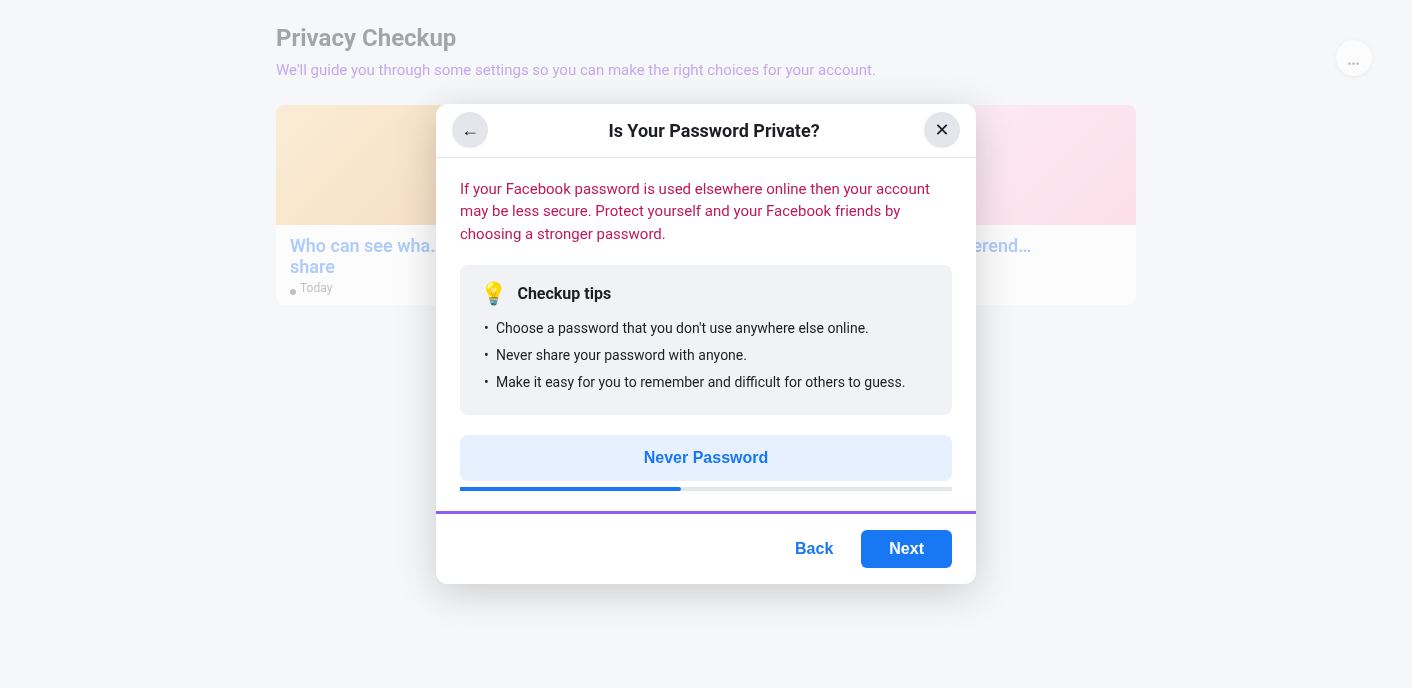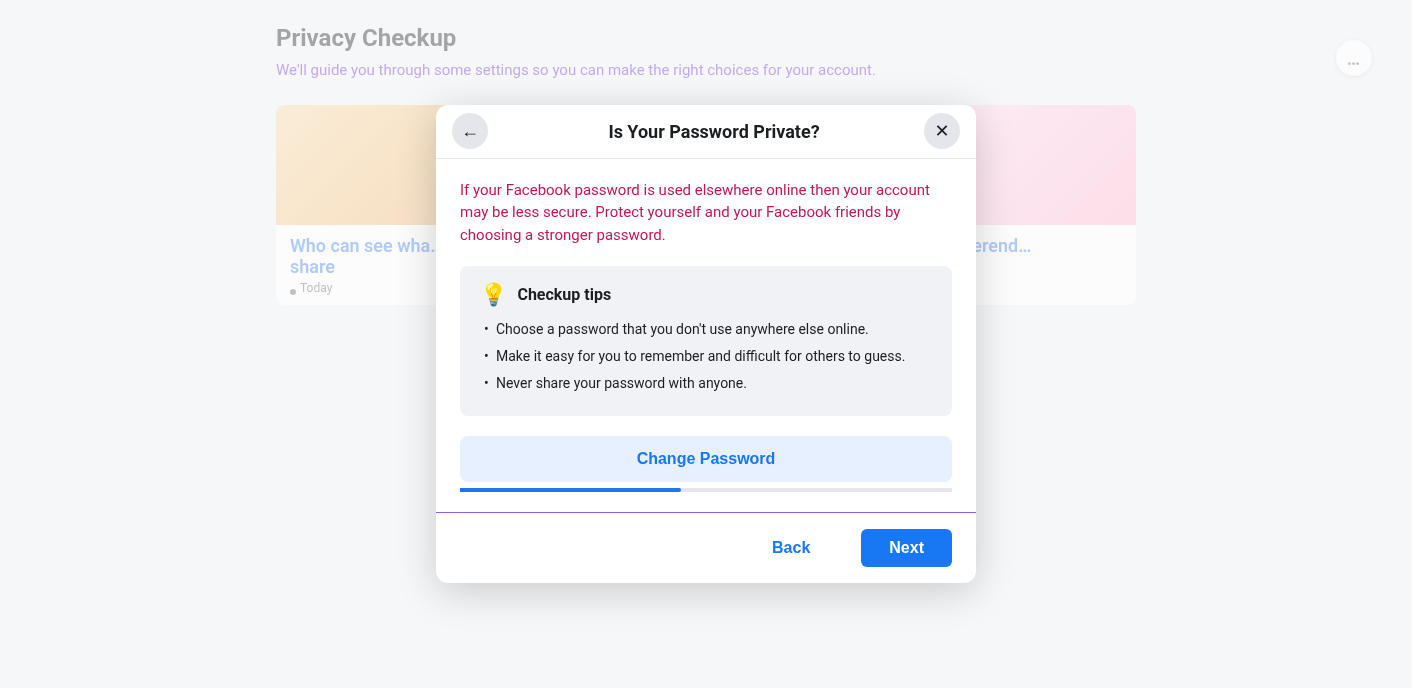--- a/index.html
+++ b/index.html
@@ -269,21 +269,21 @@
       background: #1877f2;
       border-radius: 0 2px 2px 0;
     }
 
     .modal-footer {
       display: flex;
       align-items: center;
       justify-content: flex-end;
       gap: 12px;
       padding: 16px 24px;
-      border-top: 1px solid #8b5cf6;
+      border-top: 3px solid #8b5cf6;
     }
 
     .back-text-btn {
       background: none;
       border: none;
       font-size: 16px;
       font-weight: 600;
       color: #1877f2;
       cursor: pointer;
       padding: 10px 16px;
@@ -291,21 +291,20 @@
 
     .next-btn {
       background: #1877f2;
       color: #fff;
       border: none;
       border-radius: 6px;
       font-size: 16px;
       font-weight: 600;
       padding: 10px 28px;
       cursor: pointer;
-      margin-left: 23px;
     }
   </style>
 </head>
 <body>
 
 <div class="page-bg">
   <div class="page-header">
     <div class="page-title">Privacy Checkup</div>
     <div class="page-subtitle">
       <span>We'll guide you through some settings so you can make the right choices for your account.</span>
@@ -371,27 +370,27 @@
       <p class="modal-description">If your Facebook password is used elsewhere online then your account may be less secure. Protect yourself and your Facebook friends by choosing a stronger password.</p>
 
       
       <div class="tips-box">
         <div class="tips-header">
           <span class="bulb-icon">💡</span>
           <span class="tips-title">Checkup tips</span>
         </div>
         <ul class="tips-list">
           <li>Choose a password that you don't use anywhere else online.</li>
+          <li>Never share your password with anyone.</li>
           <li>Make it easy for you to remember and difficult for others to guess.</li>
-          <li>Never share your password with anyone.</li>
         </ul>
       </div>
 
       
-      <button class="change-password-btn">Change Password</button>
+      <button class="change-password-btn">Never Password</button>
 
       
       <div class="progress-bar-container">
         <div class="progress-bar-fill" style="width: 45%;"></div>
       </div>
     </div>
 
     <div class="modal-footer">
       <button class="back-text-btn">Back</button>
       <button class="next-btn">Next</button>

